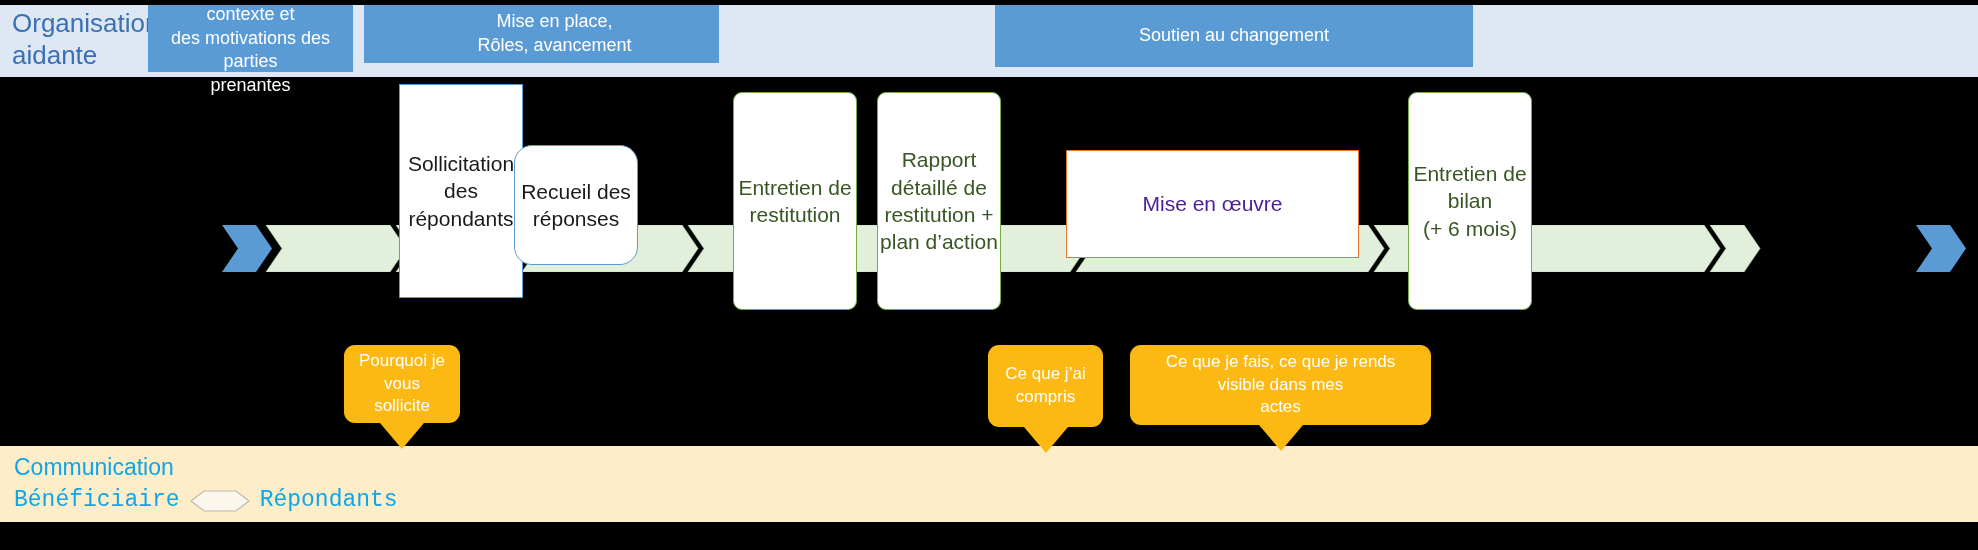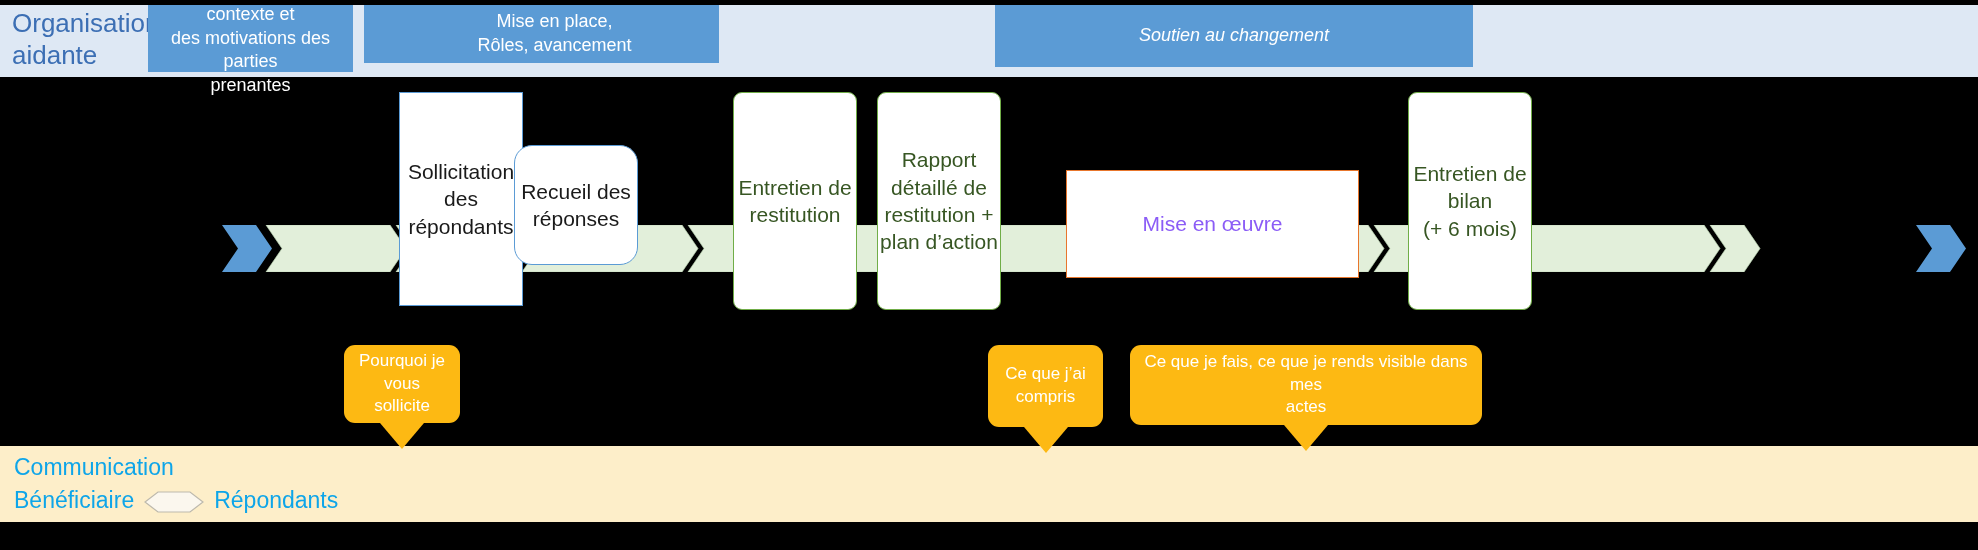--- a/index.html
+++ b/index.html
@@ -28,29 +28,29 @@
 
   
   .pbox{
     position:absolute;background:#fff;box-sizing:border-box;
     display:flex;align-items:center;justify-content:center;text-align:center;
     font-size:21px;line-height:1.3;
   }
   .pbox .btxt{display:block;white-space:pre-line;}
   .pbox.blue{border:1.5px solid #5b9bd5;color:#1a1a1a;}
   .pbox.green{border:1.5px solid #70ad47;color:#375623;border-radius:9px;}
-  .pbox.orange{border:1.5px solid #e8762c;color:#8b5cf6;margin-top:20px;}
+  .pbox.orange{border:1.5px solid #e8762c;color:#4c1d95;}
 
   
   .bot-band{position:absolute;left:0;top:446px;width:1978px;height:76px;background:#fdeec9;}
   .comm-label{
     position:absolute;left:14px;top:452px;width:360px;
     color:#0ea5e9;font-size:23px;line-height:1.35;
   }
-  .comm-row{display:flex;align-items:center;gap:10px;margin-top:2px;}
+  .comm-row{display:flex;align-items:center;gap:10px;margin-top:2px;font-family:Liberation Mono, monospace;}
   .dbl-arrow{display:inline-block;width:60px;height:22px;}
 
   
   .callout{
     position:absolute;background:#fdb913;color:#fff;border-radius:11px;
     display:flex;align-items:center;justify-content:center;text-align:center;
     font-size:17px;line-height:1.35;padding:0 14px;box-sizing:border-box;
   }
   .callout .ctxt{display:block;white-space:pre-line;}
   .callout .tail{
@@ -73,21 +73,21 @@
   <div id="phases-host">
       <div class="phase" style="left: 148px; width: 205px; height: 67px; background: rgb(91, 155, 213);">
         <span class="ptxt">Clarification du contexte et
 des motivations des parties
 prenantes</span>
       </div>
       <div class="phase" style="left: 364px; width: 355px; height: 58px; background: rgb(91, 155, 213); padding-left: 40px;">
         <span class="ptxt">Mise en place,
 Rôles, avancement</span>
       </div>
-      <div class="phase" style="left: 995px; width: 478px; height: 62px; background: rgb(91, 155, 213); font-style: italic;">
+      <div class="phase" style="left: 995px; width: 478px; height: 62px; background: rgb(91, 155, 213);">
         <span class="ptxt">Soutien au changement</span>
       </div>
     </div>
 
   <div class="chev-band">
     <svg width="1978" height="47" viewBox="0 0 1978 47">
       <g>
         <path d="M222,0 h34 l16,23.5 l-16,23.5 h-34 l16,-23.5 z" fill="#5b9bd5"></path>
         <path d="M266,0 h124 l16,23.5 l-16,23.5 h-124 l16,-23.5 z" fill="#e2efda" stroke="#bdd7b5" stroke-width="0.7"></path>
         <path d="M396,0 h120 l16,23.5 l-16,23.5 h-120 l16,-23.5 z" fill="#e2efda" stroke="#bdd7b5" stroke-width="0.7"></path>
@@ -96,21 +96,21 @@
         <path d="M884,0 h186 l16,23.5 l-16,23.5 h-186 l16,-23.5 z" fill="#e2efda" stroke="#bdd7b5" stroke-width="0.7"></path>
         <path d="M1076,0 h292 l16,23.5 l-16,23.5 h-292 l16,-23.5 z" fill="#e2efda" stroke="#bdd7b5" stroke-width="0.7"></path>
         <path d="M1374,0 h330 l16,23.5 l-16,23.5 h-330 l16,-23.5 z" fill="#e2efda" stroke="#bdd7b5" stroke-width="0.7"></path>
         <path d="M1710,0 h34 l16,23.5 l-16,23.5 h-34 l16,-23.5 z" fill="#e2efda" stroke="#bdd7b5" stroke-width="0.7"></path>
         <path d="M1916,0 h34 l16,23.5 l-16,23.5 h-34 l16,-23.5 z" fill="#5b9bd5"></path>
       </g>
     </svg>
   </div>
 
   <div id="steps-host">
-      <div class="pbox blue" style="left: 399px; top: 92px; width: 124px; height: 214px;">
+      <div class="pbox blue" style="left: 399px; top: 84px; width: 124px; height: 214px;">
         <span class="btxt">Sollicitation
 des
 répondants</span>
       </div>
       <div class="pbox blue" style="left: 514px; top: 145px; width: 124px; height: 120px; border-radius: 18px;">
         <span class="btxt">Recueil des
 réponses</span>
       </div>
       <div class="pbox green" style="left: 733px; top: 92px; width: 124px; height: 218px;">
         <span class="btxt">Entretien de
@@ -151,20 +151,20 @@
       <div class="callout" style="left: 344px; top: 345px; width: 116px; height: 78px;">
         <span class="ctxt">Pourquoi je
 vous sollicite</span>
         <span class="tail"></span>
       </div>
       <div class="callout" style="left: 988px; top: 345px; width: 115px; height: 82px;">
         <span class="ctxt">Ce que j’ai
 compris</span>
         <span class="tail"></span>
       </div>
-      <div class="callout" style="left: 1130px; top: 345px; width: 352px; height: 80px;">
+      <div class="callout" style="left: 1130px; top: 345px; width: 301px; height: 80px;">
         <span class="ctxt">Ce que je fais, ce que je rends visible dans mes
 actes</span>
         <span class="tail"></span>
       </div>
     </div>
 
 </div>
 
 </body></html>

